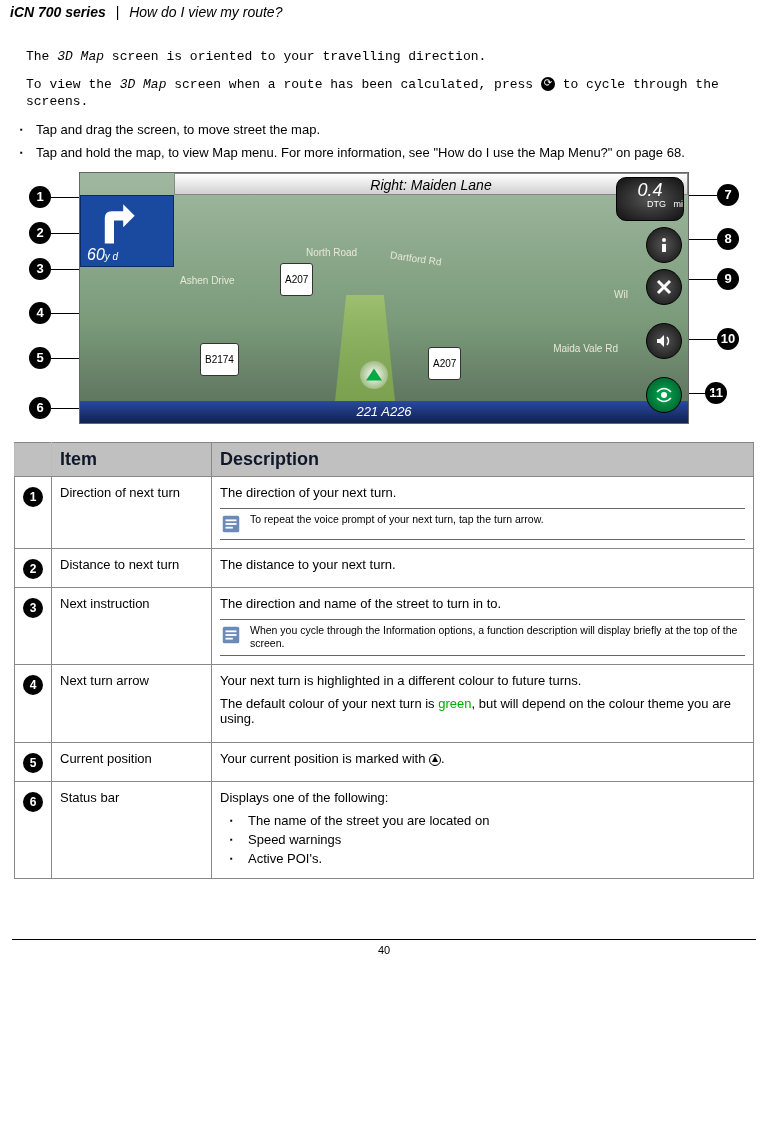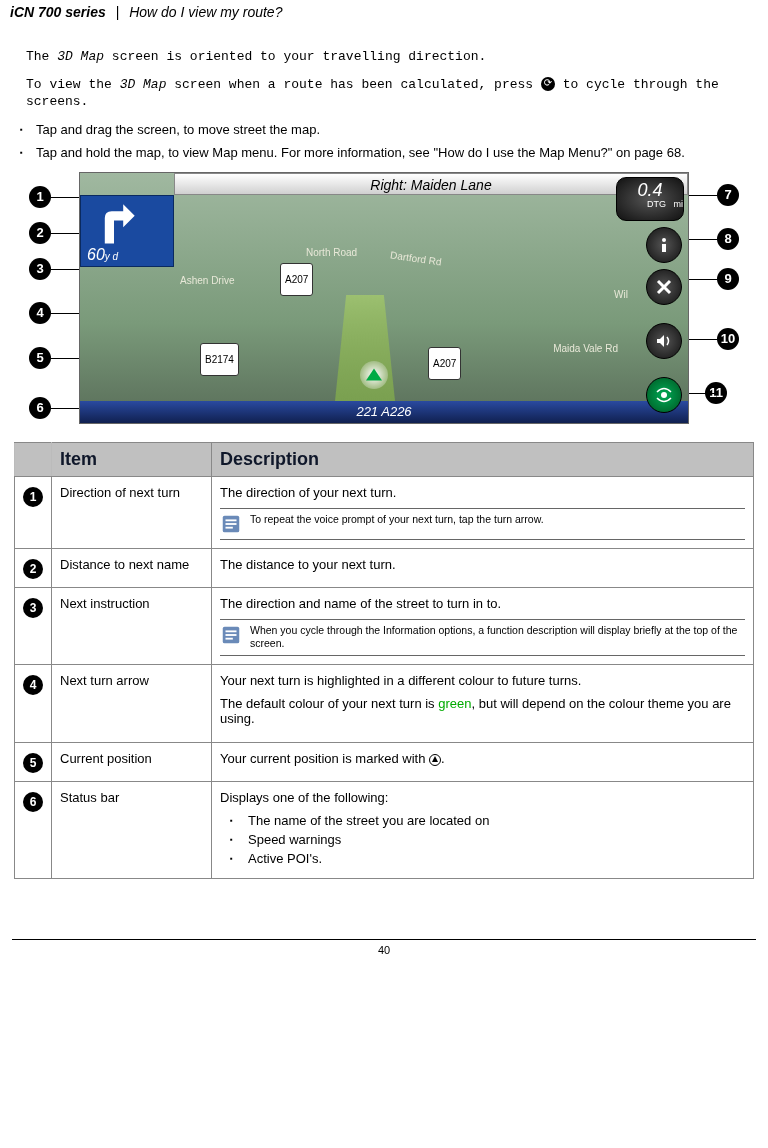--- a/index.html
+++ b/index.html
@@ -463,21 +463,21 @@
                   <rect x="6" y="11" width="12" height="2" fill="#fff"></rect>
                   <rect x="6" y="15" width="8" height="2" fill="#fff"></rect>
                 </svg>
             <span class="notetext">To repeat the voice prompt of your next turn, tap the turn arrow.</span>
           </div>
         </td>
       </tr>
 
       <tr>
         <td class="numcell"><span class="numball">2</span></td>
-        <td class="itemcell">Distance to next name</td>
+        <td class="itemcell">Distance to next turn</td>
         <td class="desc">The distance to your next turn.</td>
       </tr>
 
       <tr>
         <td class="numcell"><span class="numball">3</span></td>
         <td class="itemcell">Next instruction</td>
         <td class="desc">
           <p>The direction and name of the street to turn in to.</p>
           <div class="note">
             <svg class="noteicon" viewBox="0 0 24 24">

